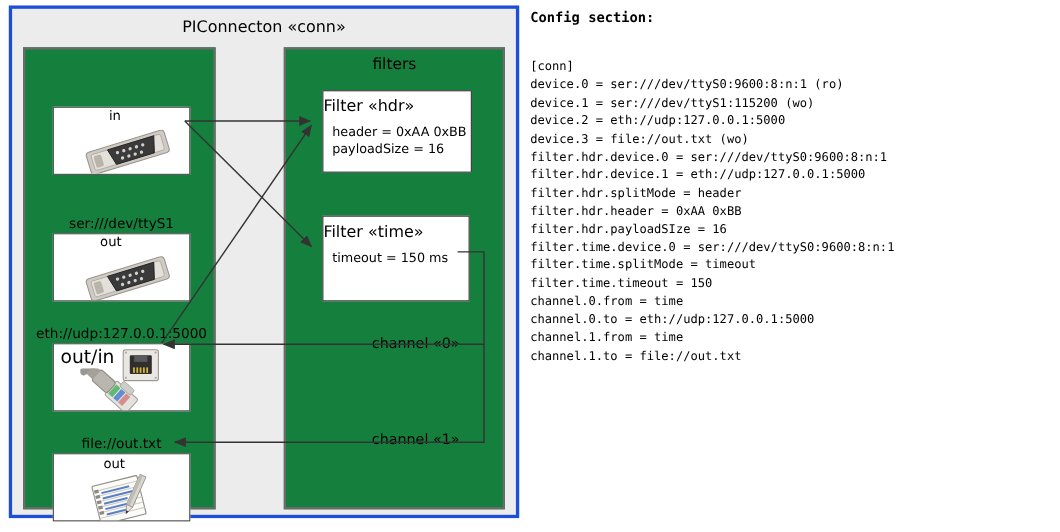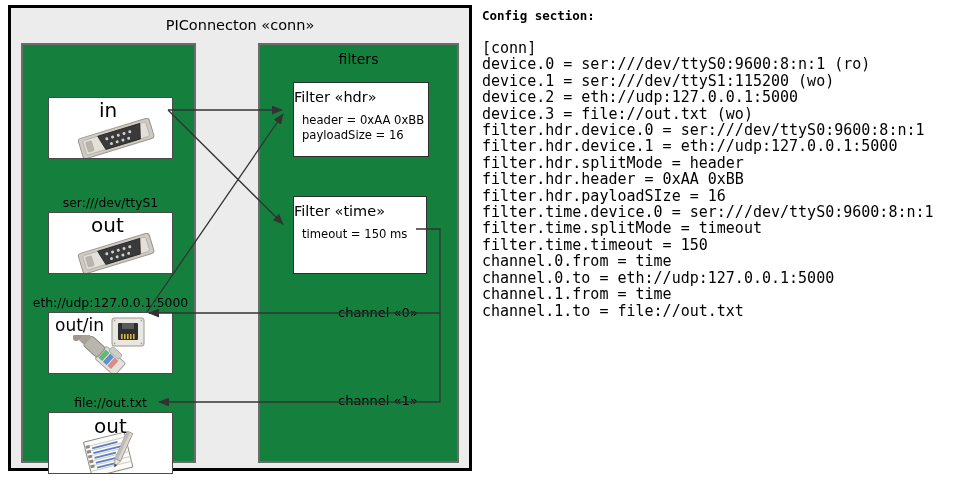--- a/index.html
+++ b/index.html
@@ -1,39 +1,39 @@
 <!DOCTYPE html>
 <html><head>
 <meta charset="utf-8">
 <style>
   html,body{margin:0;padding:0;background:#ffffff;}
   body{width:964px;height:484px;position:relative;overflow:hidden;
        font-family:"DejaVu Sans","Liberation Sans",sans-serif;}
 
   
   #diagram{position:absolute;left:8px;top:5px;width:464px;height:466px;
-           background:#ececec;border:3px solid #000000;box-sizing:border-box;}
+           background:#ececec;border:3px solid #1d4ed8;box-sizing:border-box;}
   #diagram-title{position:absolute;left:0;top:9px;width:100%;text-align:center;
                  font-size:14.5px;color:#000;}
 
   
   .panel{position:absolute;background:#15803d;border:2px solid #6b6b6b;
          box-sizing:border-box;}
   #devices-panel{left:10px;top:35px;width:175px;height:420px;}
   #filters-panel{left:247px;top:35px;width:201px;height:420px;}
   .panel-title{position:absolute;left:0;top:6px;width:100%;text-align:center;
                font-size:14px;color:#000;}
 
   
   .device{position:absolute;}
   .device-label{font-size:12.4px;color:#000;text-align:center;
                 white-space:nowrap;line-height:15px;}
   .device-box{background:#ffffff;border:1.5px solid #4a4a4a;box-sizing:border-box;
               position:relative;overflow:hidden;}
-  .device-dir{position:absolute;font-size:20px;color:#000;z-index:3;}
+  .device-dir{position:absolute;font-size:12px;color:#000;z-index:3;}
 
   
   #dev-ttys0{left:16px;top:50px;width:143px;}
   #dev-ttys0 .device-box{width:125px;height:62px;margin:2px 0 0 9px;}
   #dev-ttys1{left:16px;top:150px;width:143px;}
   #dev-ttys1 .device-box{width:125px;height:62px;margin:2px 0 0 9px;}
   #dev-eth{left:6px;top:250px;width:163px;}
   #dev-eth .device-box{width:125px;height:62px;margin:2px 0 0 19px;}
   #dev-file{left:16px;top:350px;width:143px;}
   #dev-file .device-box{width:125px;height:62px;margin:2px 0 0 9px;}
@@ -53,22 +53,22 @@
 
   
   #wires{position:absolute;left:0;top:0;width:964px;height:484px;
          pointer-events:none;overflow:visible;}
 
   
   #config{position:absolute;left:482px;top:8px;width:478px;}
   #config-heading{font-family:"DejaVu Sans Mono","Liberation Mono",monospace;
                   font-size:12.5px;font-weight:bold;color:#000;}
   #config-body{font-family:"DejaVu Sans Mono","Liberation Mono",monospace;
-               font-size:15px;color:#000;line-height:16.4px;
-               white-space:pre;margin-top:17px;}
+               font-size:11px;color:#000;line-height:16.4px;
+               white-space:pre;margin-top:30px;}
 
   
   .icon{position:absolute;}
 </style>
 </head>
 <body>
 
 <div id="diagram">
 
   <div id="diagram-title">PIConnecton «conn»</div>

